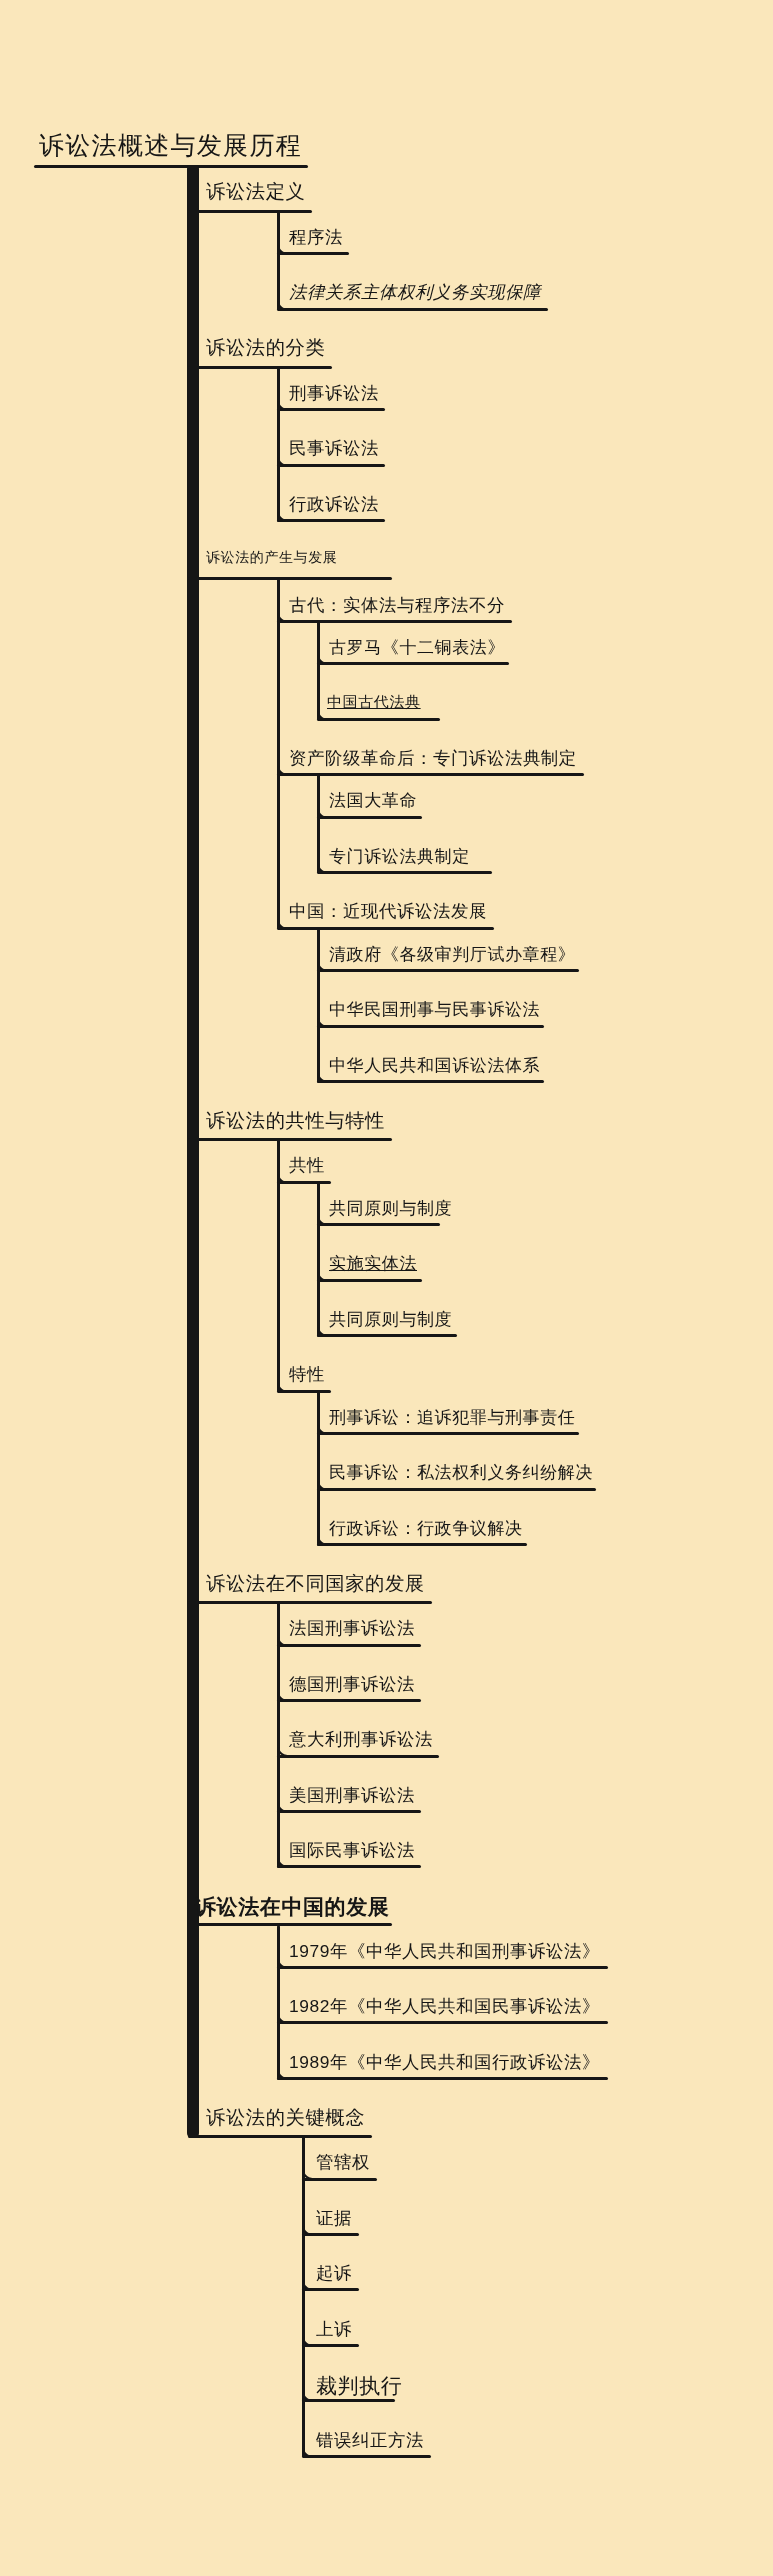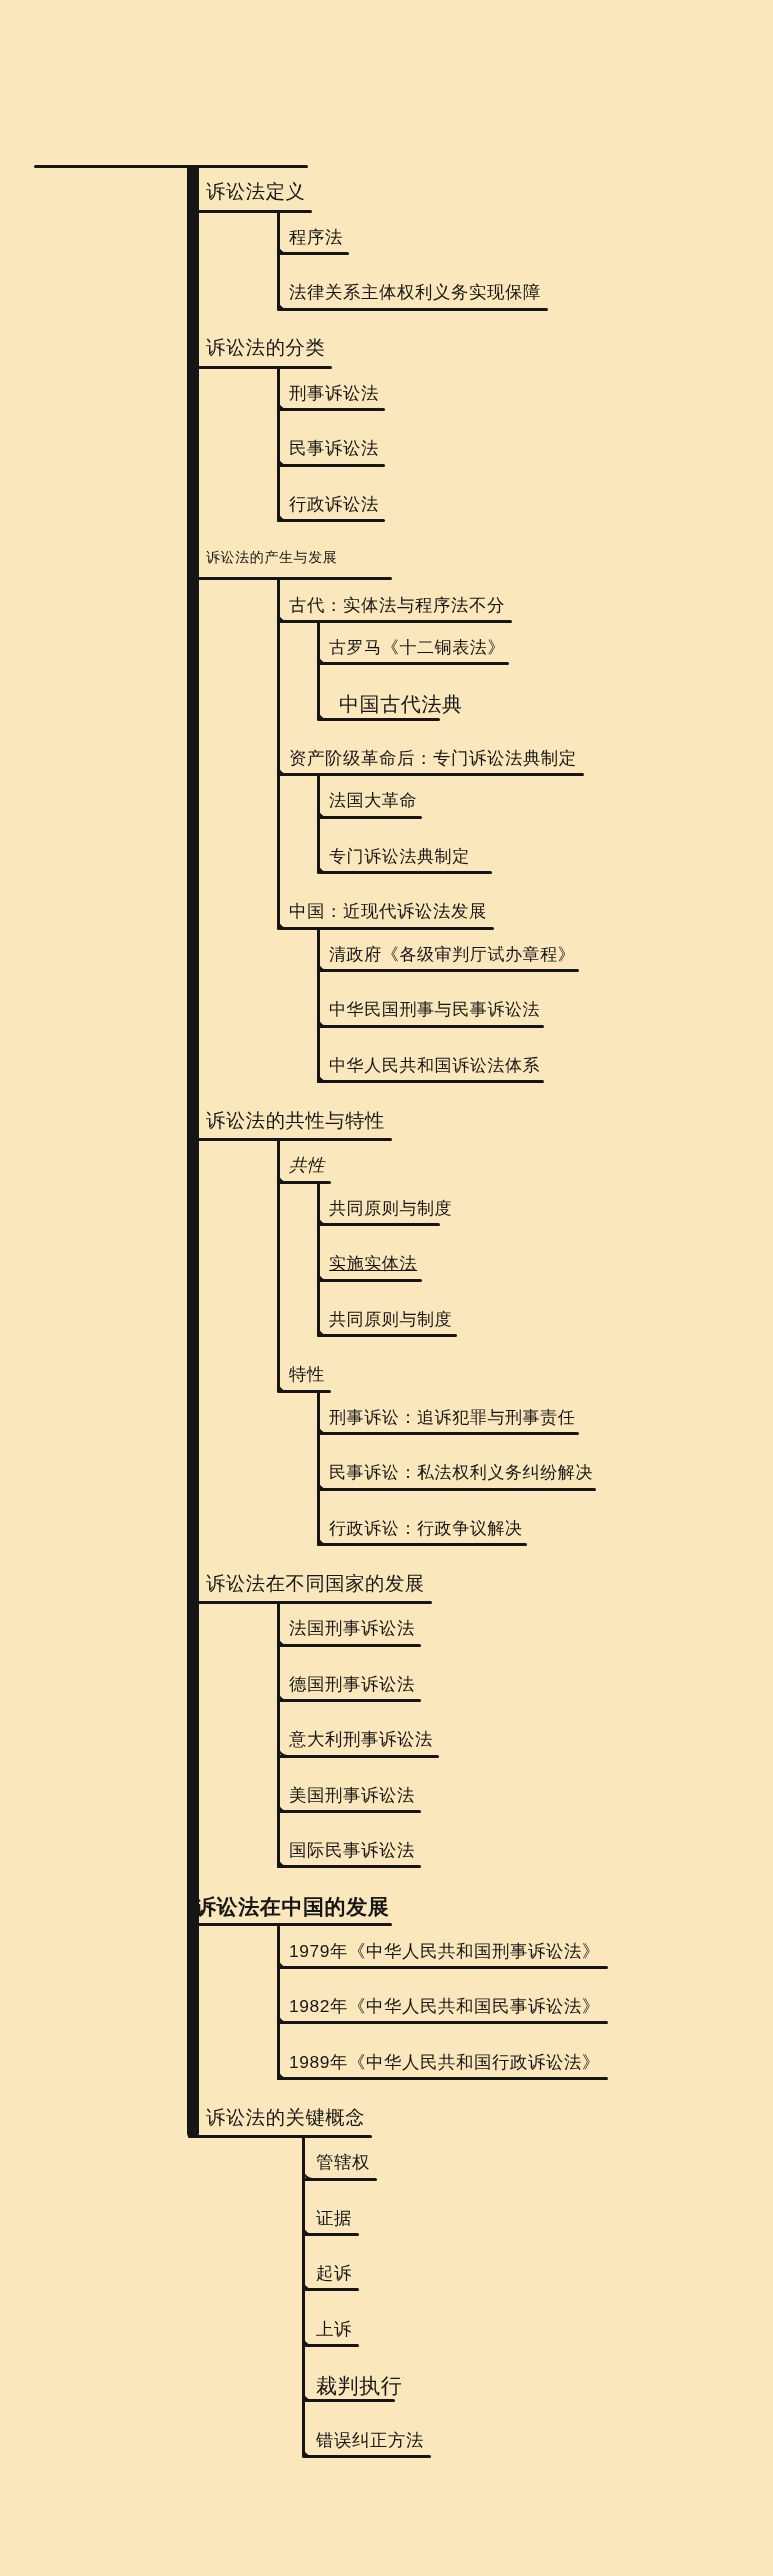--- a/index.html
+++ b/index.html
@@ -51,61 +51,62 @@
     font-size:25px;
     letter-spacing:1.3px;
     color:#161616;
     white-space:nowrap;
   }
 </style>
 </head>
 <body>
 
 <div id="canvas">
+  <div id="root-title">诉讼法概述与发展历程</div>
 <div class="underline" style="left: 34px; top: 165px; width: 274px; height: 3.2px;"></div>
     <div class="trunk" style="left: 187px; top: 165px; width: 11.6px; height: 1972px;"></div>
     <div class="node-label" style="left: 206px; top: 181px; font-size: 19.3px;">诉讼法定义</div>
     <div class="underline" style="left: 188px; top: 210px; width: 124px; height: 2.6px;"></div>
     <div class="node-label" style="left: 289px; top: 227px; font-size: 17.4px;">程序法</div>
     <div class="underline" style="left: 277px; top: 252px; width: 72px; height: 2.6px;"></div>
-    <div class="node-label" style="left: 289px; top: 282px; font-size: 17.4px;">法律关系主体权利义务实现保障</div>
+    <div class="node-label" style="left: 289px; top: 282px; font-size: 17.4px; font-style: italic;">法律关系主体权利义务实现保障</div>
     <div class="underline" style="left: 277px; top: 308px; width: 271px; height: 2.6px;"></div>
     <div class="node-label" style="left: 206px; top: 337px; font-size: 19.3px;">诉讼法的分类</div>
     <div class="underline" style="left: 188px; top: 366px; width: 144px; height: 2.6px;"></div>
     <div class="node-label" style="left: 289px; top: 383px; font-size: 17.4px;">刑事诉讼法</div>
     <div class="underline" style="left: 277px; top: 408px; width: 108px; height: 2.6px;"></div>
     <div class="node-label" style="left: 289px; top: 438px; font-size: 17.4px;">民事诉讼法</div>
     <div class="underline" style="left: 277px; top: 464px; width: 108px; height: 2.6px;"></div>
     <div class="node-label" style="left: 289px; top: 494px; font-size: 17.4px;">行政诉讼法</div>
     <div class="underline" style="left: 277px; top: 519px; width: 108px; height: 2.6px;"></div>
     <div class="node-label" style="left: 206px; top: 549px; font-size: 14px;">诉讼法的产生与发展</div>
     <div class="underline" style="left: 188px; top: 577px; width: 204px; height: 2.6px;"></div>
     <div class="node-label" style="left: 289px; top: 595px; font-size: 17.4px;">古代：实体法与程序法不分</div>
     <div class="underline" style="left: 277px; top: 620px; width: 235px; height: 2.6px;"></div>
     <div class="node-label" style="left: 329px; top: 638px; font-size: 17px;">古罗马《十二铜表法》</div>
     <div class="underline" style="left: 317px; top: 662px; width: 192px; height: 2.6px;"></div>
-    <div class="node-label" style="left: 339px; top: 693px; font-size: 20px;">中国古代法典</div>
+    <div class="node-label" style="left: 327px; top: 693px; font-size: 15px; text-decoration: underline;">中国古代法典</div>
     <div class="underline" style="left: 317px; top: 718px; width: 123px; height: 2.6px;"></div>
     <div class="node-label" style="left: 289px; top: 748px; font-size: 17.4px;">资产阶级革命后：专门诉讼法典制定</div>
     <div class="underline" style="left: 277px; top: 773px; width: 307px; height: 2.6px;"></div>
     <div class="node-label" style="left: 329px; top: 791px; font-size: 17px;">法国大革命</div>
     <div class="underline" style="left: 317px; top: 816px; width: 105px; height: 2.6px;"></div>
     <div class="node-label" style="left: 329px; top: 847px; font-size: 17px;">专门诉讼法典制定</div>
     <div class="underline" style="left: 317px; top: 871px; width: 175px; height: 2.6px;"></div>
     <div class="node-label" style="left: 289px; top: 901px; font-size: 17.4px;">中国：近现代诉讼法发展</div>
     <div class="underline" style="left: 277px; top: 927px; width: 217px; height: 2.6px;"></div>
     <div class="node-label" style="left: 329px; top: 945px; font-size: 17px;">清政府《各级审判厅试办章程》</div>
     <div class="underline" style="left: 317px; top: 969px; width: 262px; height: 2.6px;"></div>
     <div class="node-label" style="left: 329px; top: 1000px; font-size: 17px;">中华民国刑事与民事诉讼法</div>
     <div class="underline" style="left: 317px; top: 1025px; width: 227px; height: 2.6px;"></div>
     <div class="node-label" style="left: 329px; top: 1056px; font-size: 17px;">中华人民共和国诉讼法体系</div>
     <div class="underline" style="left: 317px; top: 1080px; width: 227px; height: 2.6px;"></div>
     <div class="node-label" style="left: 206px; top: 1110px; font-size: 19.3px;">诉讼法的共性与特性</div>
     <div class="underline" style="left: 188px; top: 1138px; width: 204px; height: 2.6px;"></div>
-    <div class="node-label" style="left: 289px; top: 1155px; font-size: 17.4px; font-style: italic;">共性</div>
+    <div class="node-label" style="left: 289px; top: 1155px; font-size: 17.4px;">共性</div>
     <div class="underline" style="left: 277px; top: 1181px; width: 54px; height: 2.6px;"></div>
     <div class="node-label" style="left: 329px; top: 1199px; font-size: 17px;">共同原则与制度</div>
     <div class="underline" style="left: 317px; top: 1223px; width: 123px; height: 2.6px;"></div>
     <div class="node-label" style="left: 329px; top: 1254px; font-size: 17px; text-decoration: underline;">实施实体法</div>
     <div class="underline" style="left: 317px; top: 1279px; width: 105px; height: 2.6px;"></div>
     <div class="node-label" style="left: 329px; top: 1310px; font-size: 17px;">共同原则与制度</div>
     <div class="underline" style="left: 317px; top: 1334px; width: 140px; height: 2.6px;"></div>
     <div class="node-label" style="left: 289px; top: 1364px; font-size: 17.4px;">特性</div>
     <div class="underline" style="left: 277px; top: 1390px; width: 54px; height: 2.6px;"></div>
     <div class="node-label" style="left: 329px; top: 1408px; font-size: 17px;">刑事诉讼：追诉犯罪与刑事责任</div>

